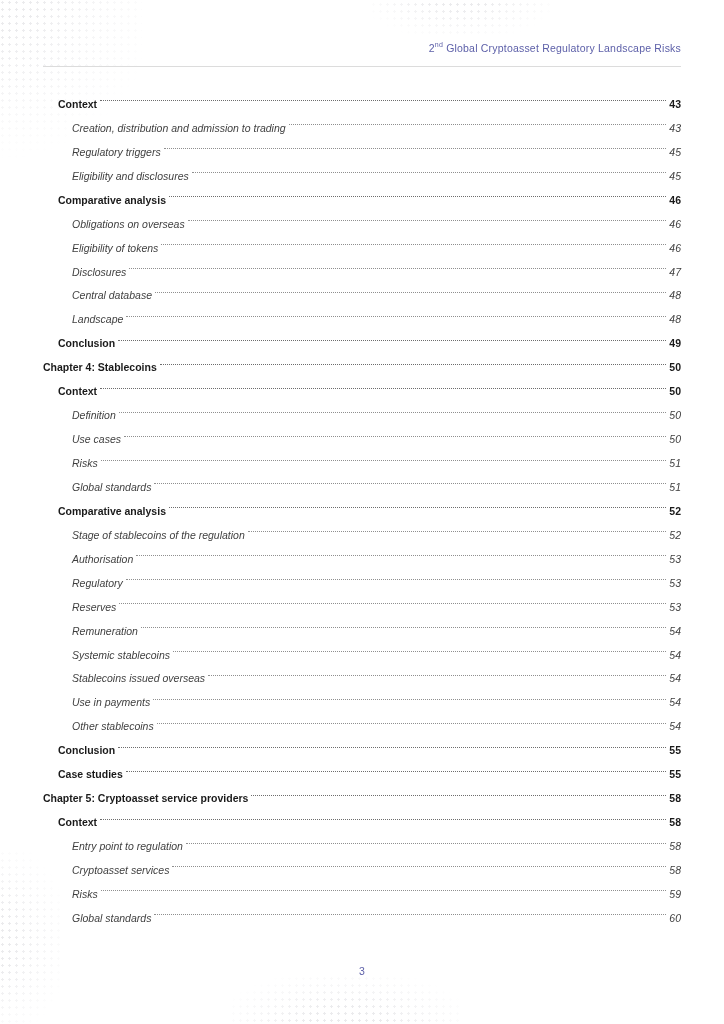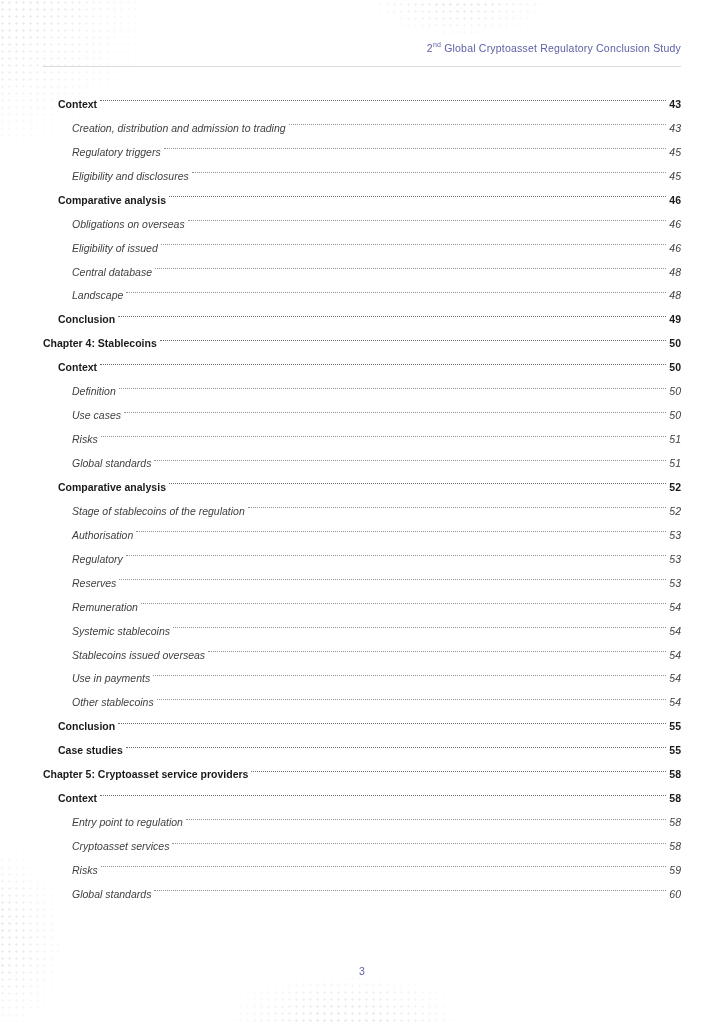--- a/index.html
+++ b/index.html
@@ -100,21 +100,21 @@
 
 <div class="page">
 
   <div class="dotfield dots-tl"></div>
   <div class="dotfield dots-tc"></div>
   <div class="dotfield dots-bl"></div>
   <div class="dotfield dots-bc"></div>
 
   <header class="page-header">
     <div class="header-title">
-      <span>2</span><sup>nd</sup><span> Global Cryptoasset Regulatory Conclusion Study</span>
+      <span>2</span><sup>nd</sup><span> Global Cryptoasset Regulatory Landscape Risks</span>
     </div>
     <hr class="header-rule">
   </header>
 
   <main class="toc" id="toc">
       <div class="toc-row level-1 bold">
         <span class="toc-label">Context</span>
         <span class="leader"></span>
         <span class="toc-page">43</span>
       </div>
@@ -137,23 +137,28 @@
         <span class="toc-label">Comparative analysis</span>
         <span class="leader"></span>
         <span class="toc-page">46</span>
       </div>
       <div class="toc-row level-2">
         <span class="toc-label">Obligations on overseas</span>
         <span class="leader"></span>
         <span class="toc-page">46</span>
       </div>
       <div class="toc-row level-2">
-        <span class="toc-label">Eligibility of issued</span>
+        <span class="toc-label">Eligibility of tokens</span>
         <span class="leader"></span>
         <span class="toc-page">46</span>
+      </div>
+      <div class="toc-row level-2">
+        <span class="toc-label">Disclosures</span>
+        <span class="leader"></span>
+        <span class="toc-page">47</span>
       </div>
       <div class="toc-row level-2">
         <span class="toc-label">Central database</span>
         <span class="leader"></span>
         <span class="toc-page">48</span>
       </div>
       <div class="toc-row level-2">
         <span class="toc-label">Landscape</span>
         <span class="leader"></span>
         <span class="toc-page">48</span>

